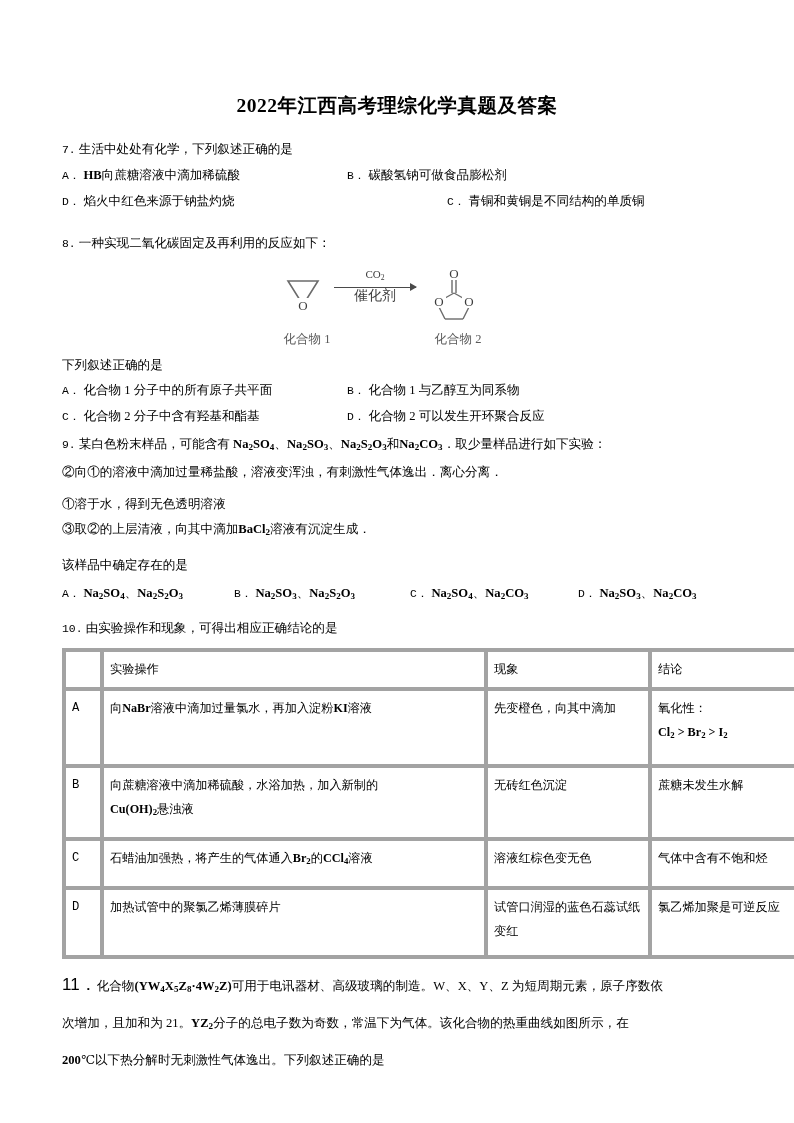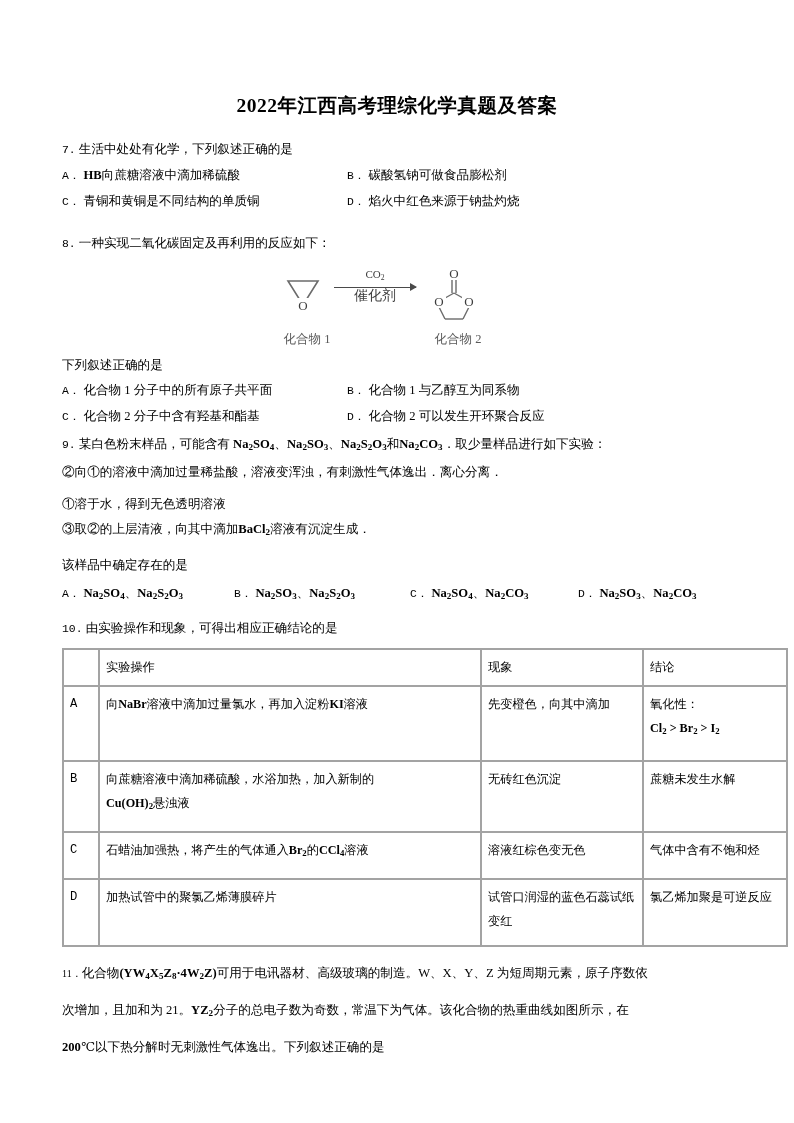--- a/index.html
+++ b/index.html
@@ -59,22 +59,22 @@
   .chem {
     font-weight: bold;
     font-family: "Liberation Serif", "DejaVu Serif", serif;
   }
   .chem sub {
     font-size: 0.72em;
     vertical-align: -0.25em;
     font-weight: bold;
   }
   .num {
-    font-family: Liberation Serif, serif;
-    font-size: 10px;
+    font-family: Liberation Sans, sans-serif;
+    font-size: 17px;
   }
 
   
   .scheme {
     position: relative;
     height: 92px;
     margin-top: 4px;
   }
   .scheme-inner {
     position: relative;
@@ -144,21 +144,21 @@
   .cap2 { position: absolute; left: 140px; width: 92px; text-align: center; }
 
   
   .exp-table {
     border-collapse: collapse;
     width: 670px;
     margin-top: 6px;
     table-layout: fixed;
   }
   .exp-table td, .exp-table th {
-    border: 2px solid #a3a3a3;
+    border: 4px solid #a3a3a3;
     padding: 5px 6px 6px 6px;
     vertical-align: top;
     font-size: 12.2px;
     line-height: 24px;
     text-align: left;
     font-weight: normal;
   }
   .col-idx { width: 22px; text-align: center; padding-left: 2px; padding-right: 2px; }
   .col-op { width: 368px; }
   .col-ph { width: 148px; }
@@ -195,27 +195,27 @@
       <div class="opt opt-a">
         <span class="lbl">A．</span>
         <span class="chem">HB</span><span class="cn">向蔗糖溶液中滴加稀硫酸</span>
       </div>
       <div class="opt opt-b">
         <span class="lbl">B．</span>
         <span class="cn">碳酸氢钠可做食品膨松剂</span>
       </div>
     </div>
     <div class="opt-row">
+      <div class="opt opt-d">
+        <span class="lbl">D．</span>
+        <span class="cn">焰火中红色来源于钠盐灼烧</span>
+      </div>
       <div class="opt opt-c">
         <span class="lbl">C．</span>
         <span class="cn">青铜和黄铜是不同结构的单质铜</span>
-      </div>
-      <div class="opt opt-d">
-        <span class="lbl">D．</span>
-        <span class="cn">焰火中红色来源于钠盐灼烧</span>
       </div>
     </div>
   </div>
 
   <div class="q-block">
     <div class="q-line q-stem">
       <span class="lbl">8.</span>
       <span class="cn">一种实现二氧化碳固定及再利用的反应如下：</span>
     </div>
 

